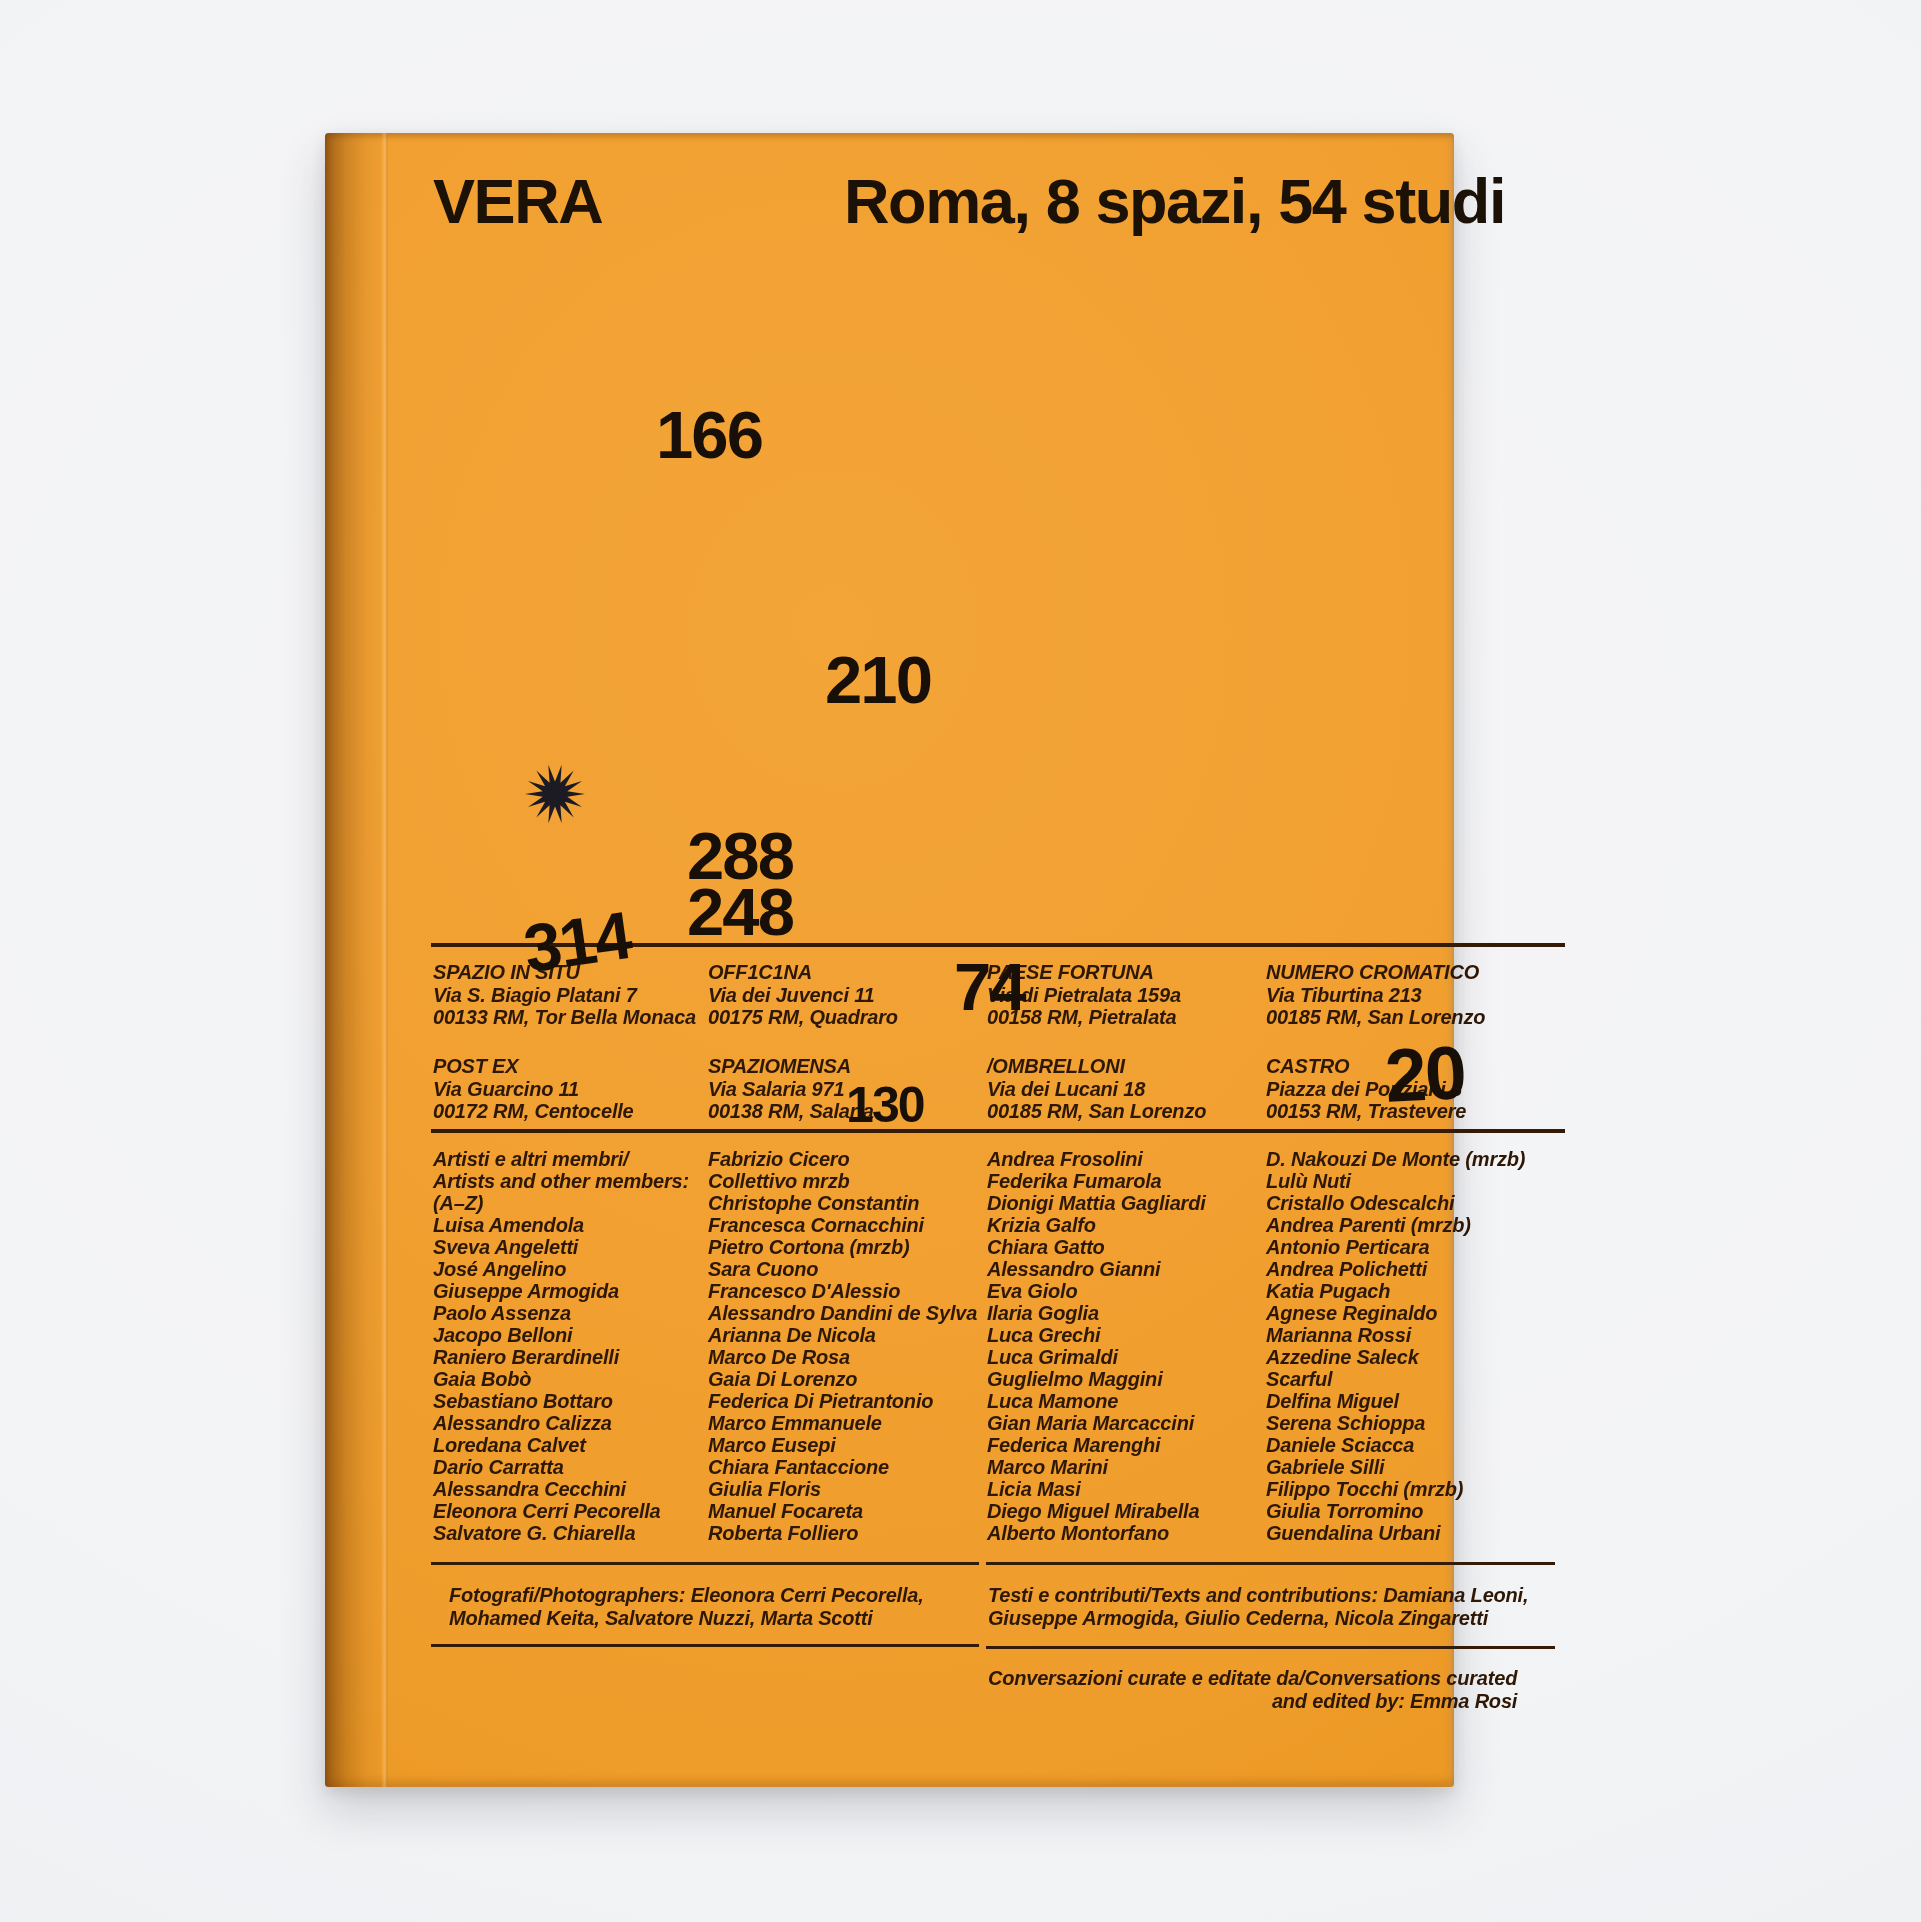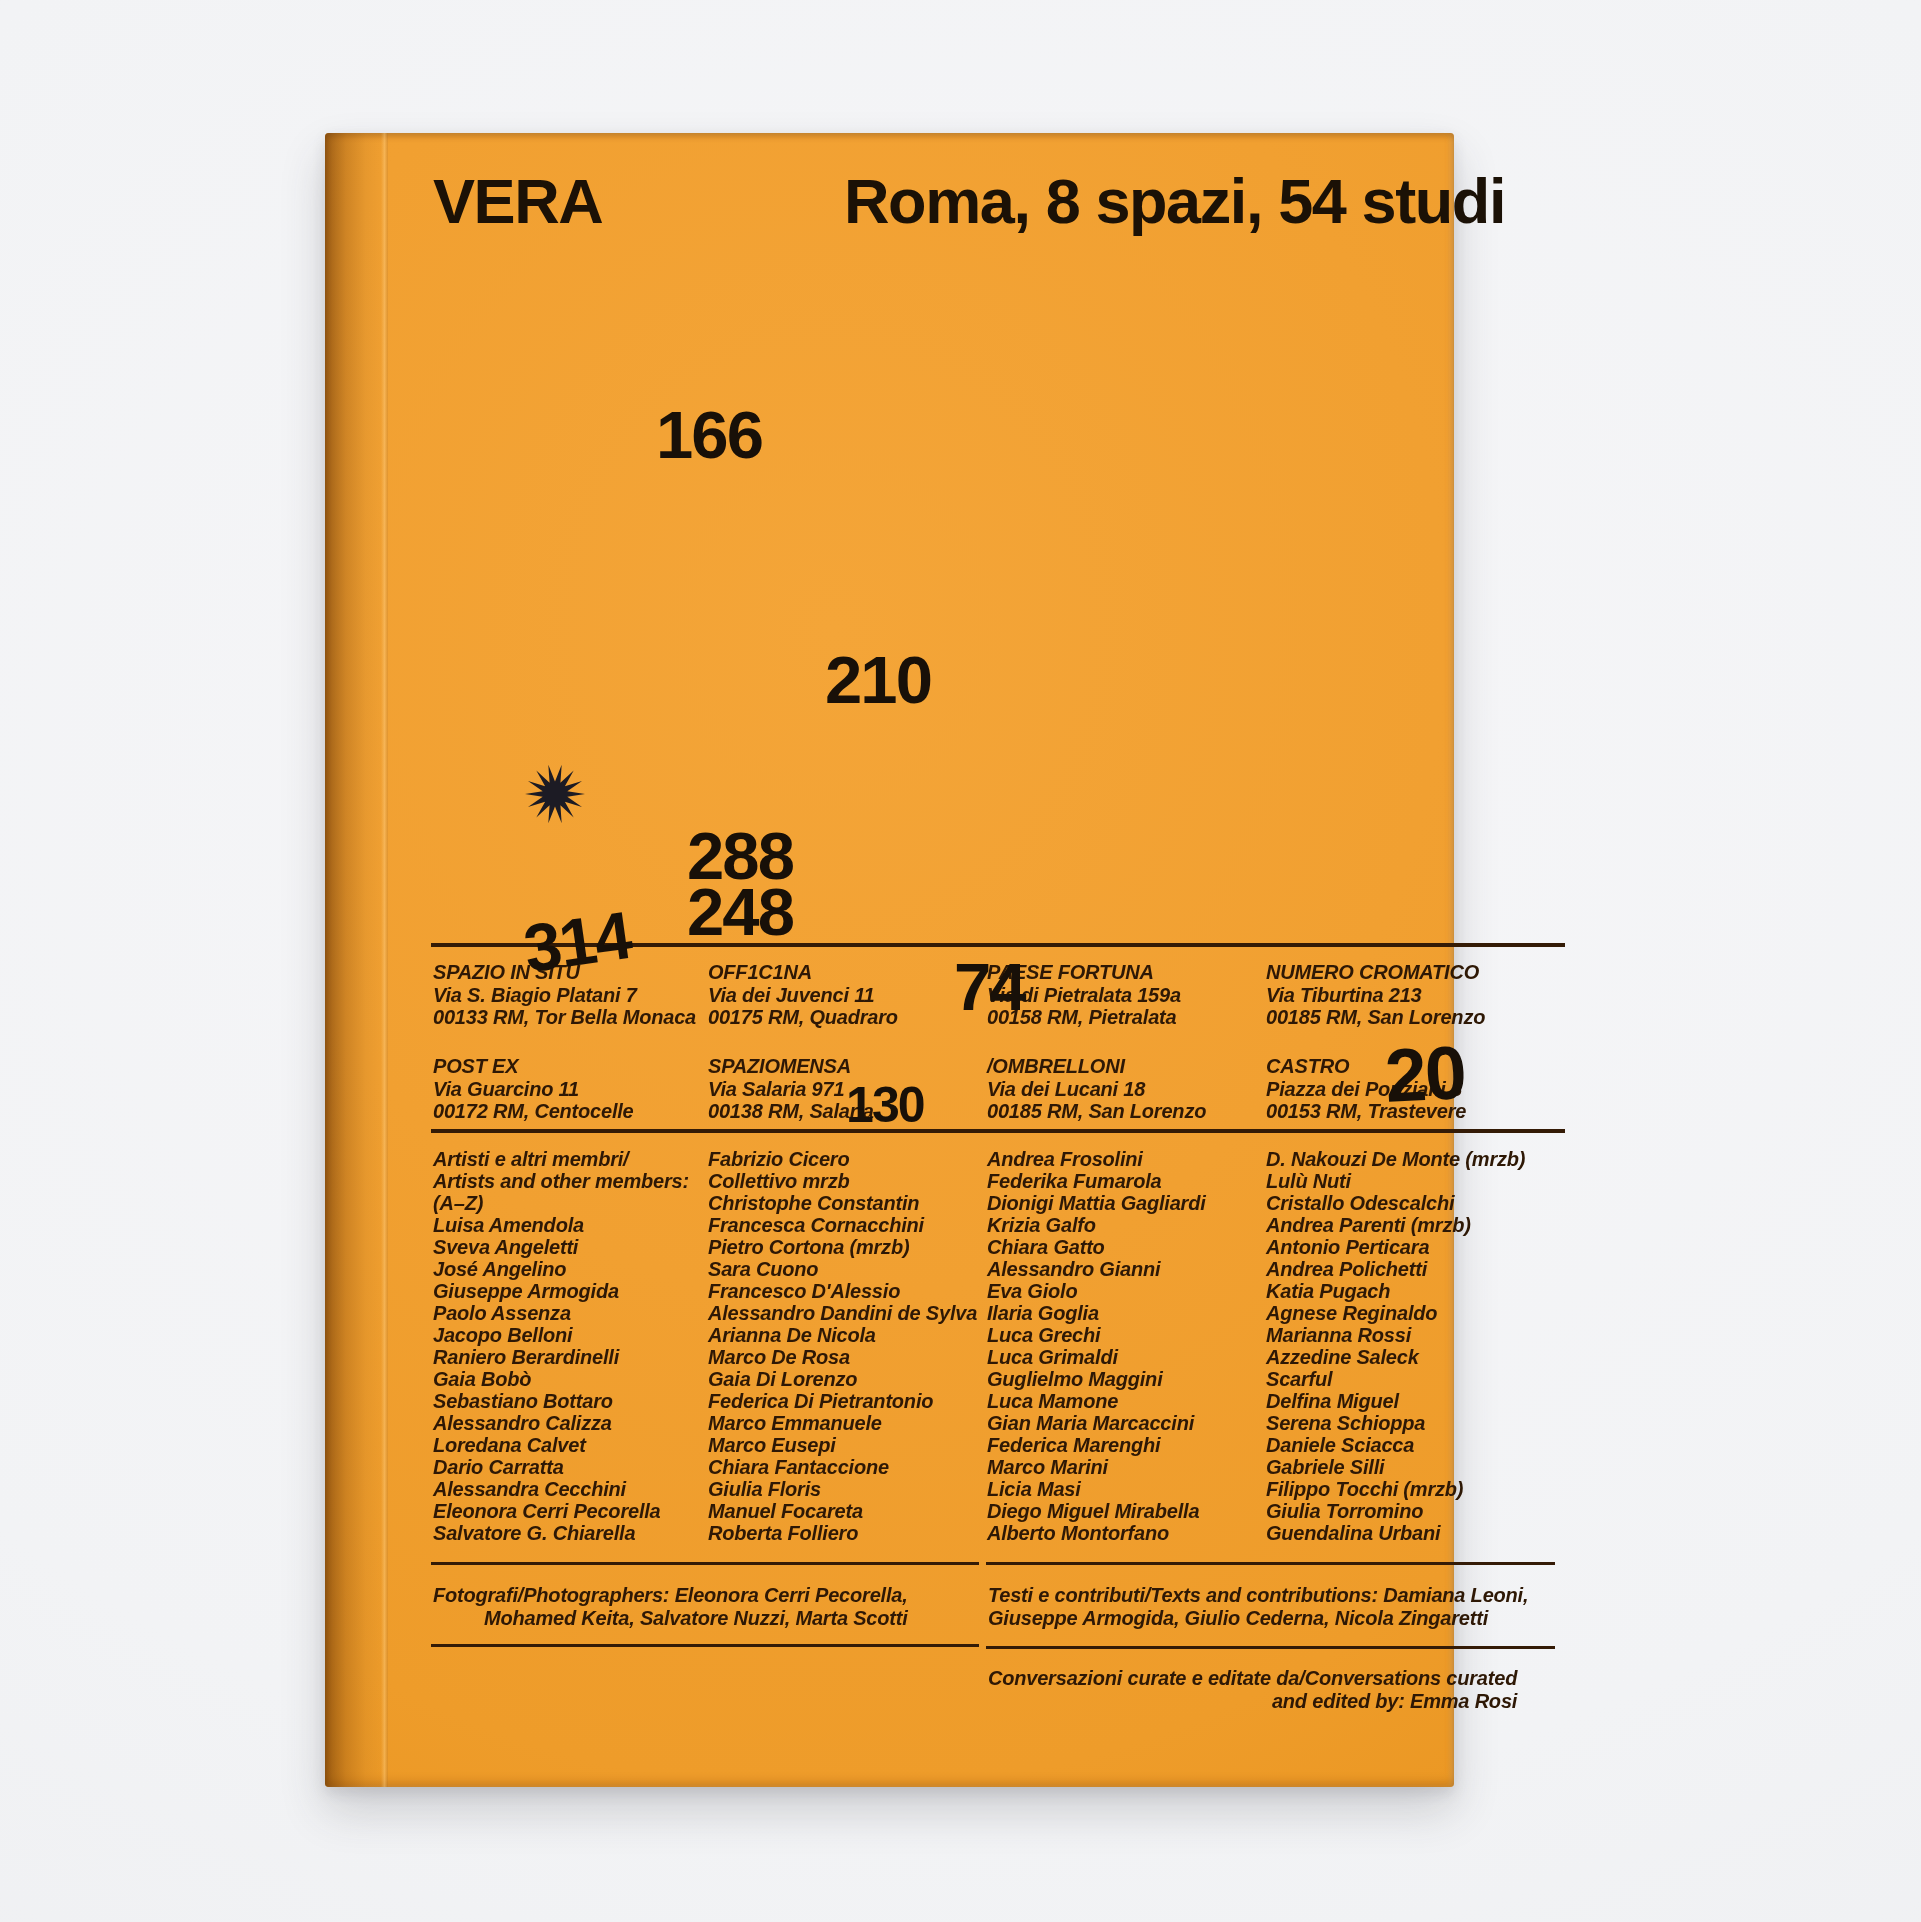--- a/index.html
+++ b/index.html
@@ -198,21 +198,21 @@
           <div>Delfina Miguel</div>
           <div>Serena Schioppa</div>
           <div>Daniele Sciacca</div>
           <div>Gabriele Silli</div>
           <div>Filippo Tocchi (mrzb)</div>
           <div>Giulia Torromino</div>
           <div>Guendalina Urbani</div>
         </div>
     </div>
 
-    <div class="smalltext credit" style="left:108px;top:1451px;text-align:right;">
+    <div class="smalltext credit" style="left:124px;top:1451px;">
       <div>
           <div>Fotografi/Photographers: Eleonora Cerri Pecorella,</div>
           <div>Mohamed Keita, Salvatore Nuzzi, Marta Scotti</div>
         </div>
     </div>
     <div class="smalltext credit" style="left:663px;top:1451px;">
       <div>
           <div>Testi e contributi/Texts and contributions: Damiana Leoni,</div>
           <div>Giuseppe Armogida, Giulio Cederna, Nicola Zingaretti</div>
         </div>

